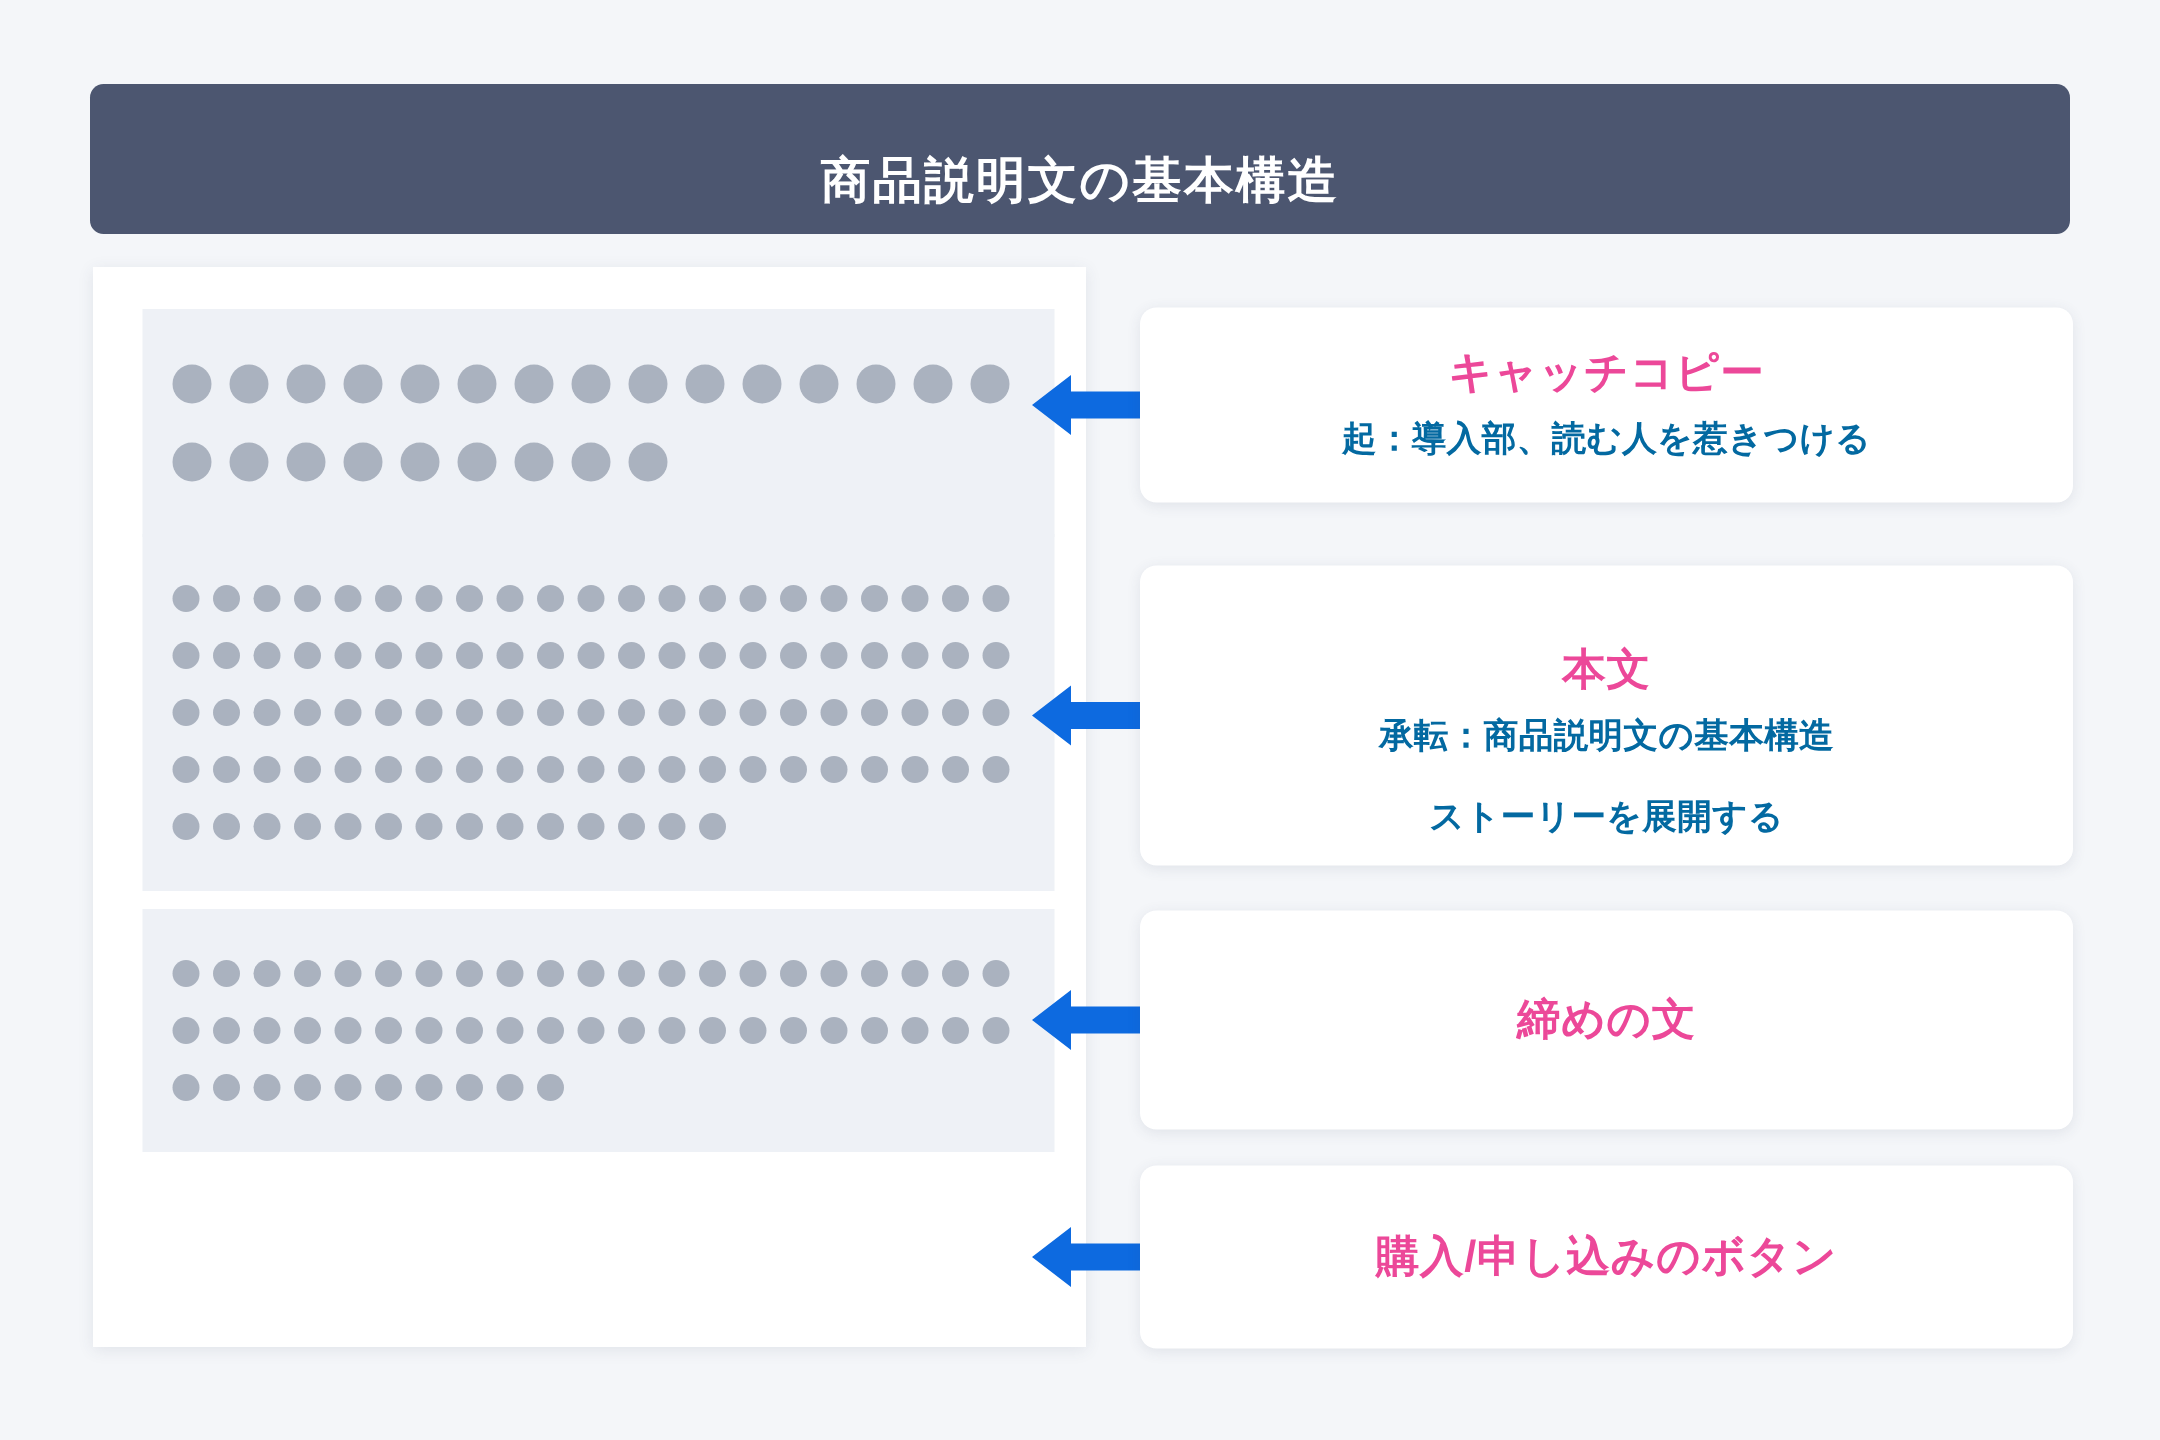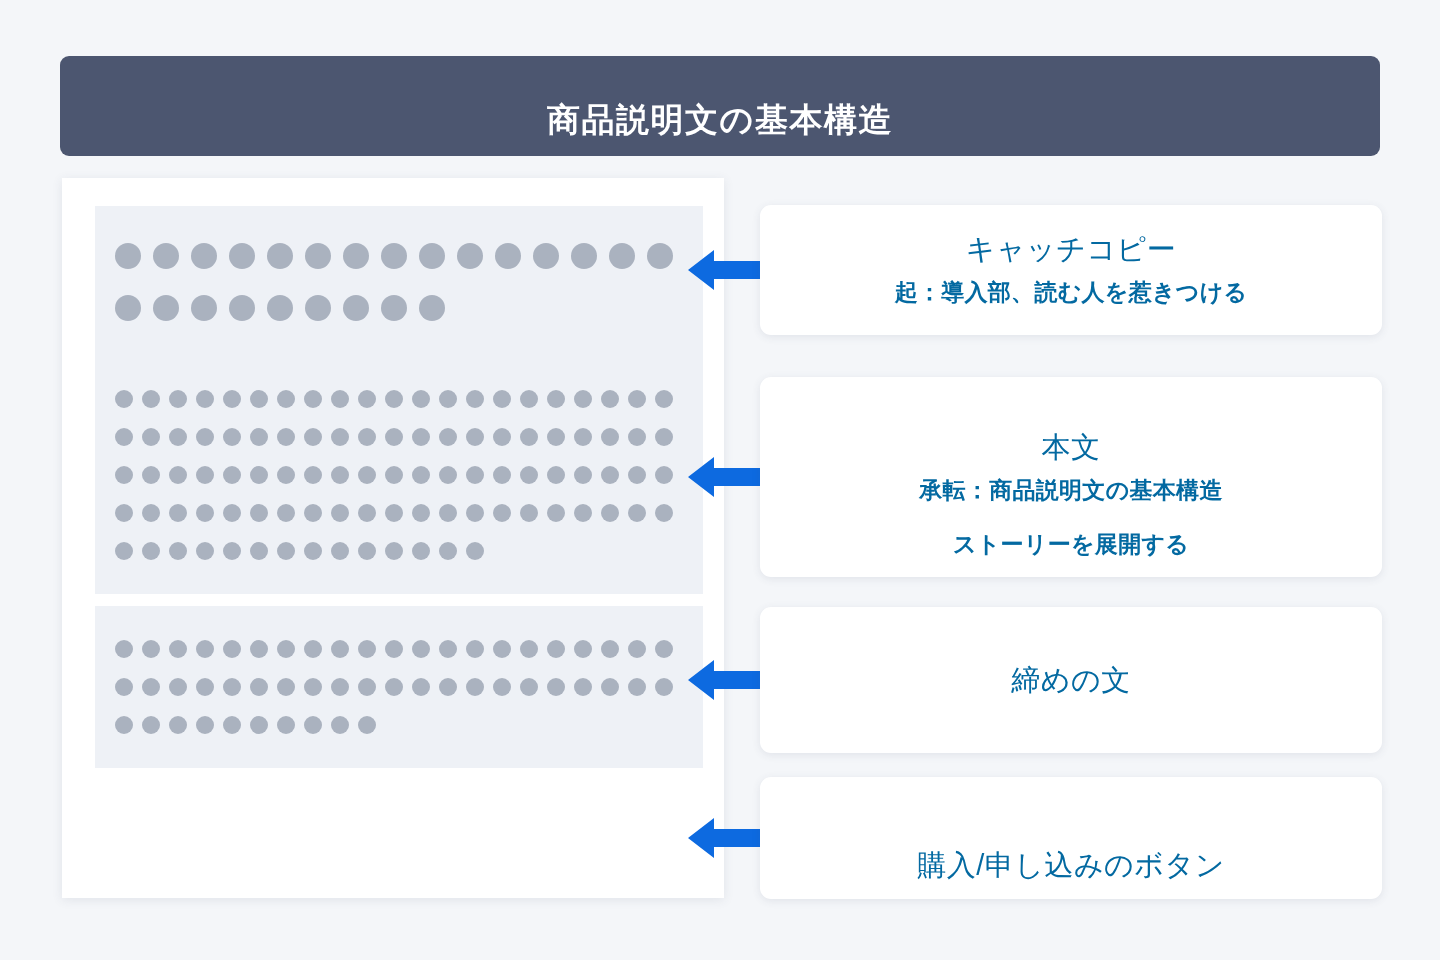--- a/index.html
+++ b/index.html
@@ -101,40 +101,40 @@
     box-shadow: 0 2px 9px rgba(60, 70, 95, 0.10);
     box-sizing: border-box;
     display: flex;
     flex-direction: column;
     align-items: center;
     justify-content: center;
     text-align: center;
     padding: 16px 24px;
   }
   .callout .c-title {
-    color: #0369a1;
+    color: #ec4899;
     font-size: 29px;
-    font-weight: normal;
+    font-weight: bold;
     letter-spacing: 0.5px;
     line-height: 1.25;
   }
   .callout .c-desc {
     color: #0369a1;
     font-size: 23px;
     font-weight: bold;
     line-height: 1.45;
     margin-top: 9px;
     letter-spacing: 0.3px;
   }
   .callout .c-desc .line2 { display: block; margin-top: 20px; }
 
   .callout.k1 { top: 205px; height: 130px; }
   .callout.k2 { top: 377px; height: 200px; justify-content: flex-end; }
   .callout.k3 { top: 607px; height: 146px; }
-  .callout.k4 { top: 777px; height: 122px; justify-content: flex-end; }
+  .callout.k4 { top: 777px; height: 122px; }
 
   
   .arrow {
     position: absolute;
     width: 72px;
     height: 44px;
     display: block;
   }
   .arrow.a1 { left: 688px; top: 248px; }
   .arrow.a2 { left: 688px; top: 455px; }

